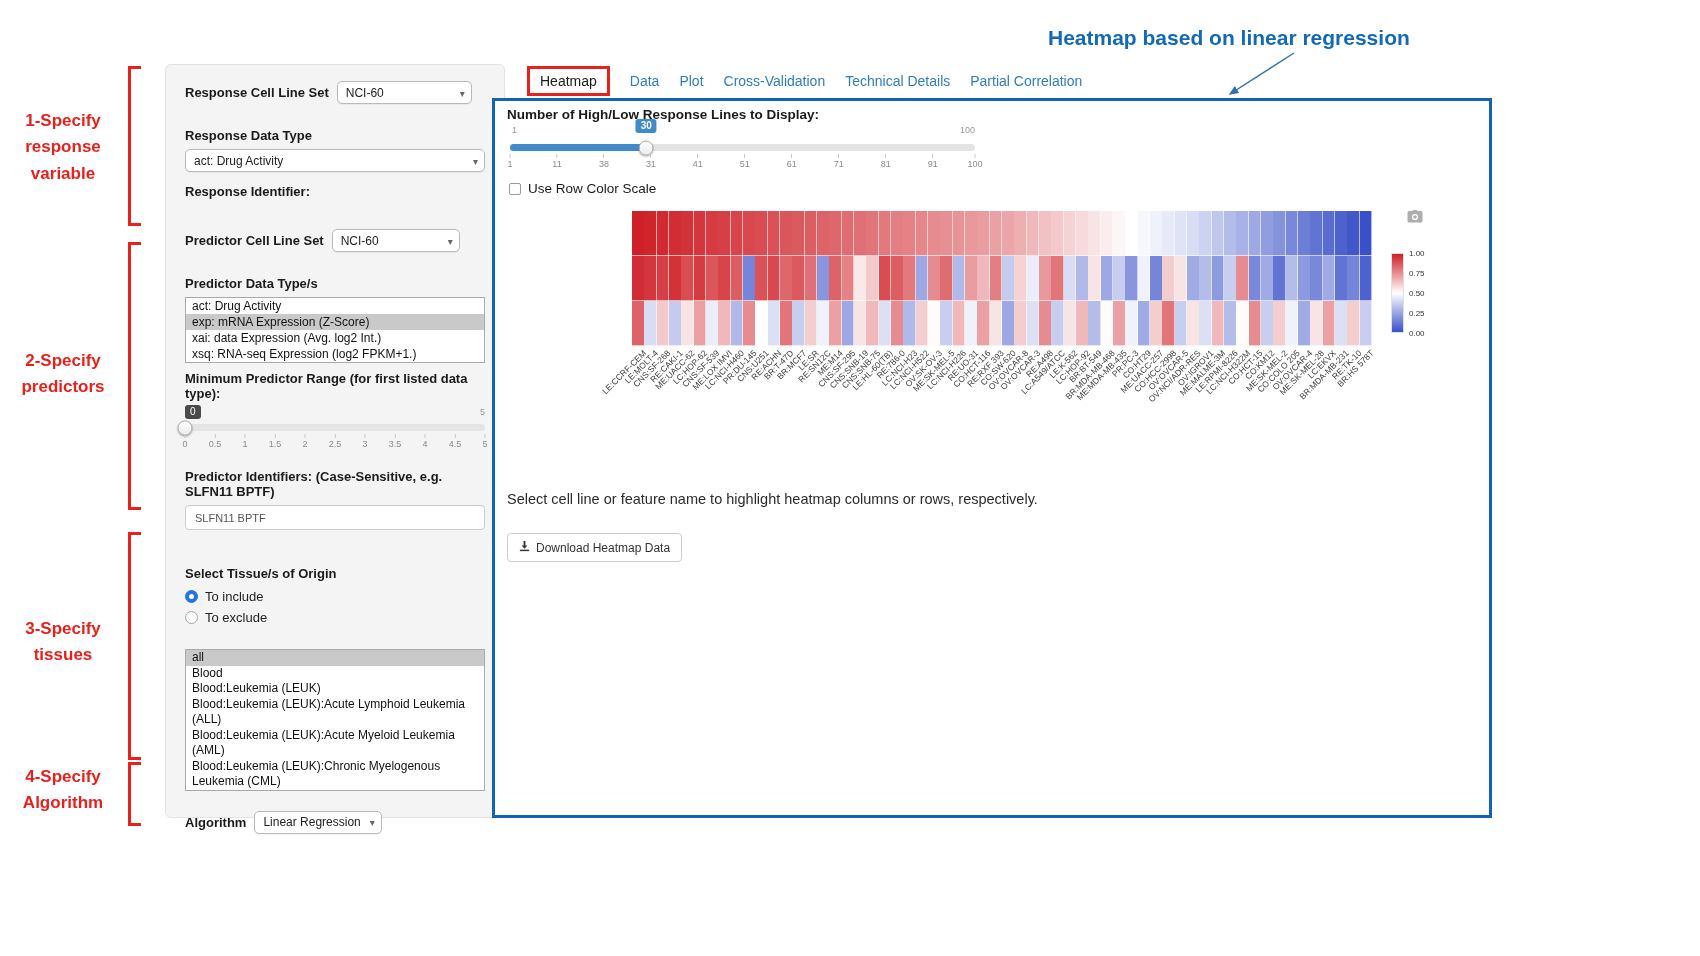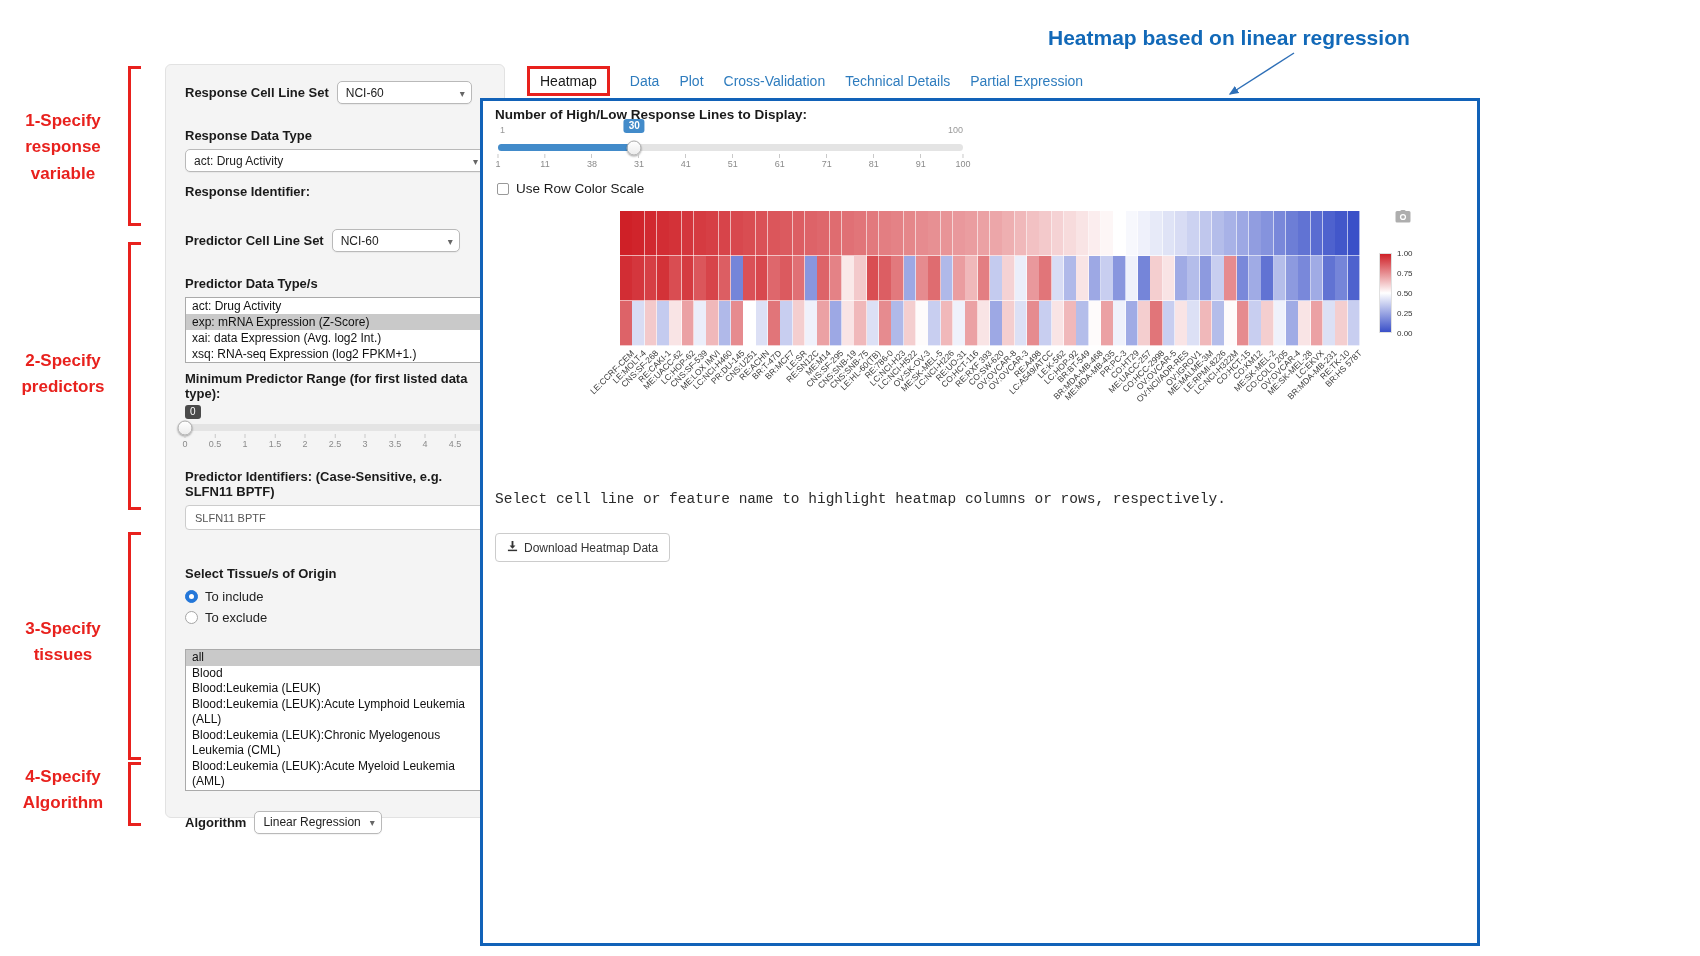--- a/index.html
+++ b/index.html
@@ -60,21 +60,21 @@
   .slider-block{position:relative;height:50px;margin-top:6px;}
   .slider-block .slider-tooltip{top:-2px;transform:none;background:#4a4a4a;}
   .slider-block .slider-max{position:absolute;right:0;top:0;font-size:9px;color:#999;}
   .slider-block .slider-track{top:17px;}
   .slider-block .ticks{top:27px;}
 
   
   .tabs{position:absolute;left:527px;top:66px;display:flex;align-items:center;gap:20px;font-size:14px;}
   .tab{color:#2e7cbe;cursor:pointer;white-space:nowrap;}
   .tab-active{color:#1a1a1a;border:3px solid var(--accent-red);padding:4px 10px;}
-  .panel{position:absolute;left:480px;top:98px;width:1000px;height:848px;background:#fff;border:3px solid var(--panel-blue);}
+  .panel{position:absolute;left:492px;top:98px;width:1000px;height:720px;background:#fff;border:3px solid var(--panel-blue);}
   .panel-slider-label{position:absolute;left:12px;top:6px;font-size:13.5px;}
   .main-slider{position:absolute;left:15px;top:24px;width:465px;height:52px;}
   .mm{position:absolute;top:0;font-size:9px;color:#999;}
   .mm-min{left:2px;}
   .mm-max{right:0;}
   .main-slider .slider-tooltip{top:-6px;font-weight:bold;}
   .main-slider .slider-track{top:19px;}
   .main-slider .ticks{top:29px;}
   .checkbox-row{position:absolute;left:14px;top:80px;display:flex;align-items:center;gap:7px;font-size:13.5px;color:#1a1a1a;cursor:pointer;}
   .cb{width:12px;height:12px;background:#fff;border:1px solid #999;border-radius:2px;flex:0 0 auto;}
@@ -85,21 +85,21 @@
   .hm-grid{position:absolute;left:137px;top:110px;width:740px;height:135px;background:#fff;}
   .hm-cell{position:absolute;box-shadow:inset -0.7px 0 0 rgba(255,255,255,.85), inset 0 -0.7px 0 rgba(255,255,255,.85);}
   .hm-collabels{position:absolute;left:137px;top:247px;width:740px;height:118px;}
   .hm-colw{position:absolute;top:0;width:0;}
   .hm-collabel{position:absolute;right:0;top:0;transform:rotate(-45deg);transform-origin:top right;white-space:nowrap;font-size:8.5px;color:#3a3a3a;cursor:pointer;}
   .camera{position:absolute;left:912px;top:108px;opacity:.8;cursor:pointer;}
   .legend{position:absolute;left:896px;top:152px;}
   .legend-bar{width:13px;height:80px;border:1px solid #e0e0e0;}
   .legend-ticks{position:absolute;left:18px;top:0;width:32px;height:84px;}
   .legend-tick{position:absolute;font-size:8px;color:#333;}
-  .hint{position:absolute;left:12px;top:390px;font-size:14.5px;color:#2b2b2b;font-family:Liberation Mono, monospace;}
+  .hint{position:absolute;left:12px;top:390px;font-size:14.5px;color:#2b2b2b;}
   .dl-btn{position:absolute;left:12px;top:432px;display:flex;align-items:center;gap:6px;background:#fff;border:1px solid #ccc;border-radius:4px;padding:6px 11px;font-size:12px;color:#333;font-family:"Liberation Sans",sans-serif;cursor:pointer;}
 
   
   .radio-row{display:flex;align-items:center;gap:7px;font-size:13px;color:#222;cursor:pointer;}
   .radio{width:13px;height:13px;border-radius:50%;background:#fff;border:1px solid #a5a5a5;display:flex;align-items:center;justify-content:center;flex:0 0 auto;}
   .radio.checked{background:#2477d9;border-color:#2477d9;}
   .radio-dot{width:5px;height:5px;border-radius:50%;background:#fff;display:none;}
   .radio.checked .radio-dot{display:block;}
 </style>
 </head>
@@ -236,40 +236,40 @@
     <div class="radio-row mt6" id="radio-exclude">
       <span class="radio"></span>
       <span>To exclude</span>
     </div>
 
     <div class="listbox mt24" id="tissue-list">
         <div class="lb-option lb-selected">all</div>
         <div class="lb-option">Blood</div>
         <div class="lb-option">Blood:Leukemia (LEUK)</div>
         <div class="lb-option">Blood:Leukemia (LEUK):Acute Lymphoid Leukemia (ALL)</div>
+        <div class="lb-option">Blood:Leukemia (LEUK):Acute Myeloid Leukemia (AML)</div>
         <div class="lb-option">Blood:Leukemia (LEUK):Chronic Myelogenous Leukemia (CML)</div>
-        <div class="lb-option">Blood:Leukemia (LEUK):Acute Myeloid Leukemia (AML)</div>
       </div>
 
     <div class="form-row mt20">
       <span class="lbl">Algorithm</span>
       <div class="select">
         <span>Linear Regression</span>
         <span class="caret">▾</span>
       </div>
     </div>
   </aside>
 
   <div class="tabs" id="tabs">
       <div class="tab tab-active">Heatmap</div>
       <div class="tab">Data</div>
       <div class="tab">Plot</div>
       <div class="tab">Cross-Validation</div>
       <div class="tab">Technical Details</div>
-      <div class="tab">Partial Expression</div>
+      <div class="tab">Partial Correlation</div>
     </div>
 
   <section class="panel">
     <div class="panel-slider-label lbl">Number of High/Low Response Lines to Display:</div>
 
     <div class="main-slider" id="main-slider">
       <span class="mm mm-min">1</span>
       <span class="mm mm-max">100</span>
       <div class="slider-tooltip" style="left: 29.2929%;">30</div>
       <div class="slider-track">

